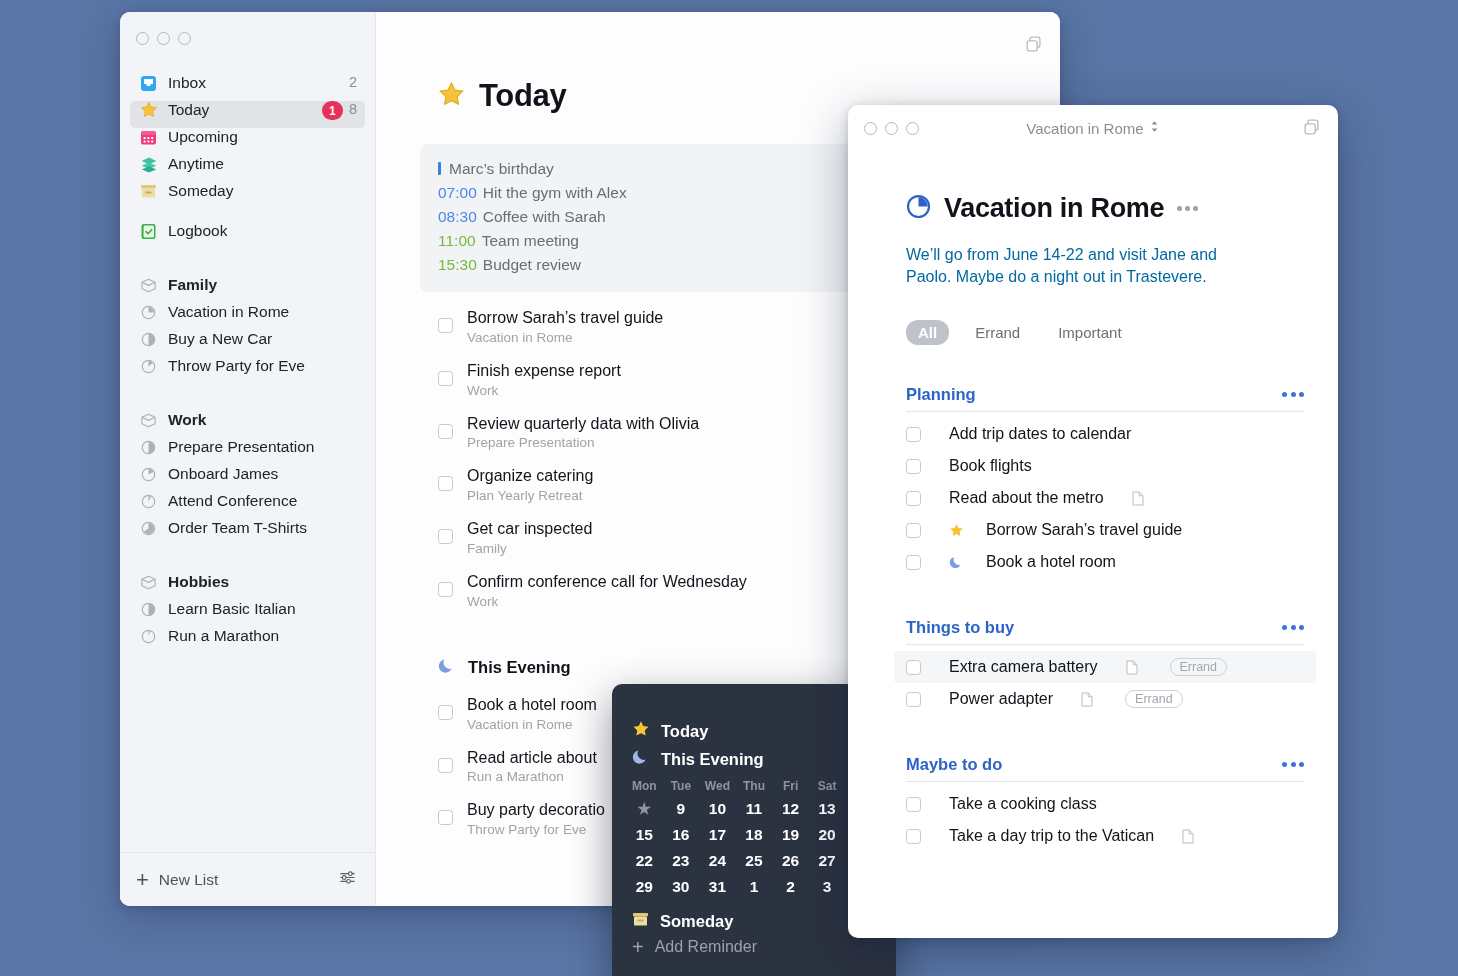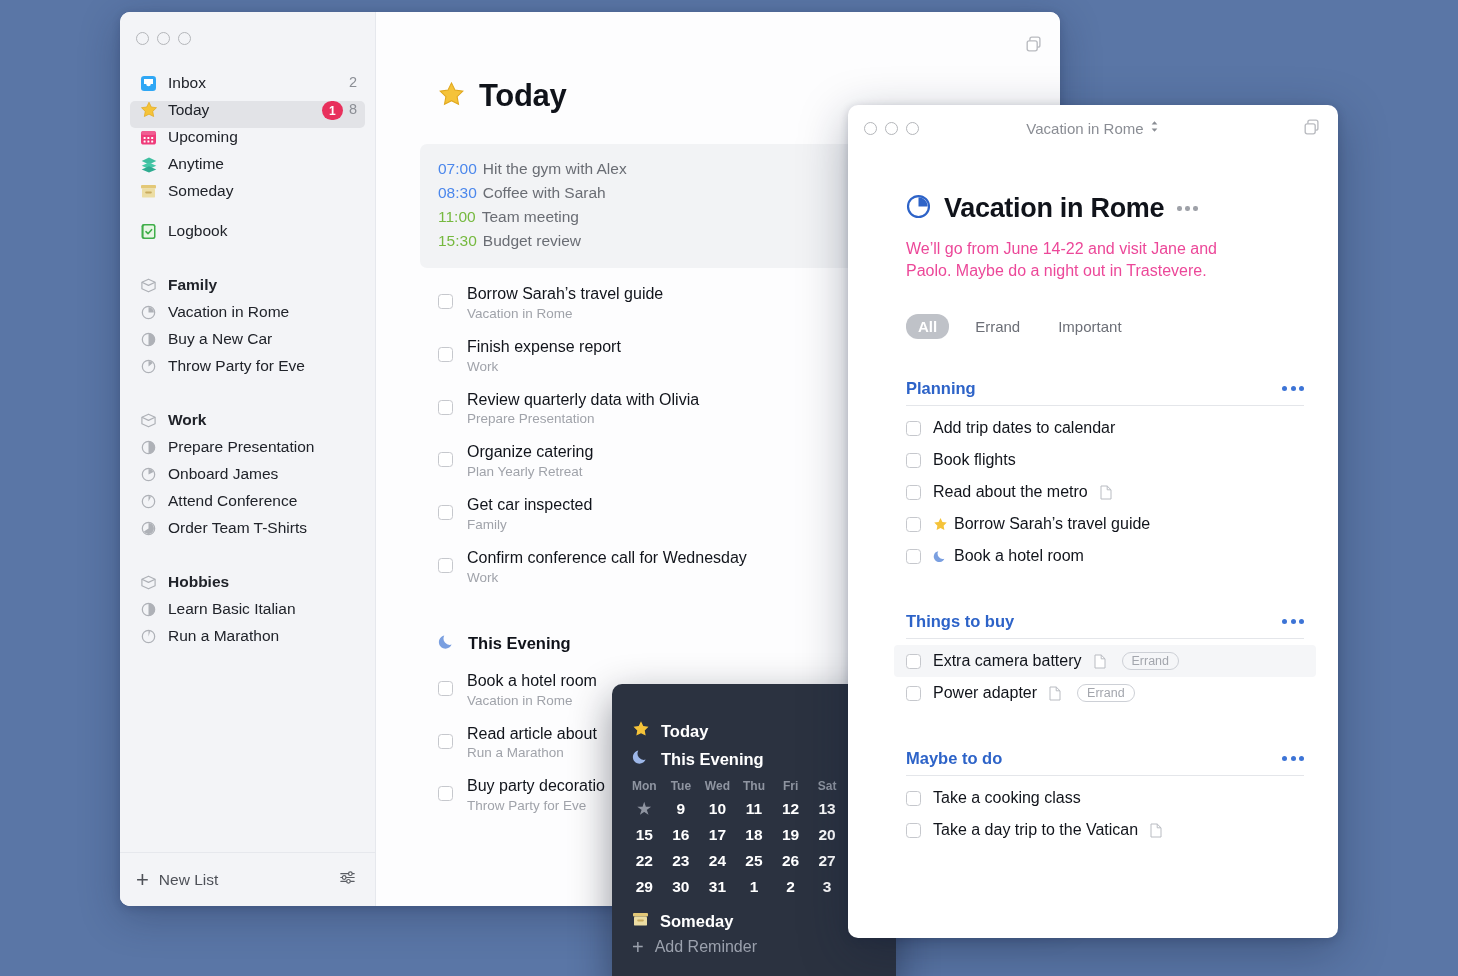--- a/index.html
+++ b/index.html
@@ -151,31 +151,31 @@
     font-size: 15px; color: #8a8d94;
     display: flex; align-items: center; justify-content: center; gap: 5px;
     pointer-events: none;
   }
   .d-body { padding: 42px 34px 0 58px; }
   .d-head { display: flex; align-items: center; gap: 13px; }
   .d-head .h { font-size: 27px; font-weight: 700; color: #10131a; letter-spacing: -.3px; }
   .dots { display: flex; gap: 3.5px; align-items: center; }
   .dots i { width: 4.5px; height: 4.5px; border-radius: 50%; background: #9ea1a8; display: block; }
   .dots.blue i { background: #3d74d6; width: 5px; height: 5px; }
-  .d-note { margin-top: 14px; font-size: 16px; color: #ec4899; line-height: 1.38; width: 360px; }
+  .d-note { margin-top: 20px; font-size: 16px; color: #0369a1; line-height: 1.38; width: 360px; }
 
   .filters { display: flex; align-items: center; gap: 14px; margin-top: 32px; text-align: center; }
   .chip { font-size: 15px; color: #6c6f77; padding: 4px 12px; border-radius: 12px; }
   .chip.active { background: #bfc2c8; color: #ffffff; font-weight: 600; }
 
   .d-sec { margin-top: 40px; }
   .d-sec-head { display: flex; align-items: center; justify-content: space-between;
                 border-bottom: 1px solid #e4e6ea; padding-bottom: 7px; }
   .d-sec-head .t { font-size: 16.5px; font-weight: 700; color: #2d63c8; }
-  .d-item { display: flex; align-items: center; gap: 12px; padding: 7px 0 7px 0; font-size: 16px; color:#11141b; }
+  .d-item { display: flex; align-items: center; gap: 28px; padding: 7px 0 7px 0; font-size: 16px; color:#11141b; }
   .d-item.hl { background: #f5f6f8; margin: 0 -12px; padding-left: 12px; padding-right: 12px; border-radius: 4px;}
   .d-item .cb { width: 15px; height: 15px; border: 1.4px solid #c6c8cd;
                 border-radius: 3.5px; background: #fff; flex: 0 0 15px; }
   .tag { border: 1px solid #cdd0d6; color: #a3a6ad; font-size: 12.5px;
          border-radius: 9px; padding: 1px 9px; margin-left: 4px; }
   .mini { display: inline-flex; align-items: center; }
 </style>
 </head>
 <body>
 <div id="root">
@@ -415,20 +415,23 @@
       <div class="page-title">
         <span>
           <svg width="27" height="27" viewBox="0 0 20 20">
                 <path d="M10 1.4l2.55 5.3 5.8.78-4.2 4.05 1.03 5.75L10 14.6l-5.18 2.68 1.03-5.75L1.65 7.48l5.8-.78z" fill="#f5c339" stroke="#e0a81f" stroke-width=".8"></path>
               </svg>
         </span>
         <span class="t">Today</span>
       </div>
 
       <div class="cal-block">
+        <div class="cal-line">
+          <span class="bar"></span><span>Marc’s birthday</span>
+        </div>
         <div class="cal-line">
           <span class="time" style="color:#4b87ec">07:00</span><span>Hit the gym with Alex</span>
         </div>
         <div class="cal-line">
           <span class="time" style="color:#4b87ec">08:30</span><span>Coffee with Sarah</span>
         </div>
         <div class="cal-line">
           <span class="time" style="color:#76b93f">11:00</span><span>Team meeting</span>
         </div>
         <div class="cal-line">

